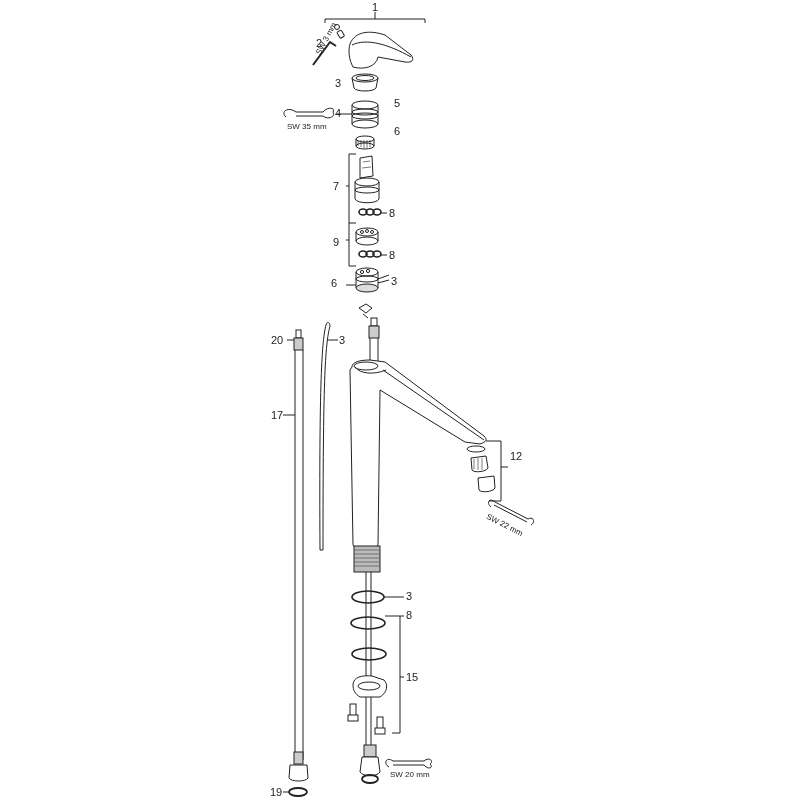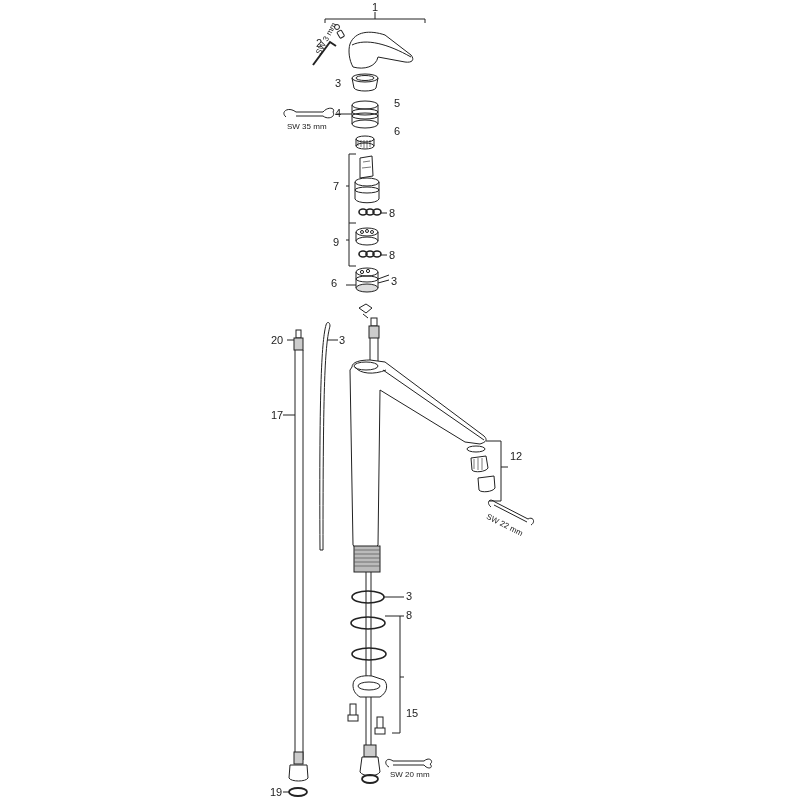--- a/index.html
+++ b/index.html
@@ -197,20 +197,20 @@
 <span class="lbl" style="left:333px;top:237px">9</span>
 <span class="lbl" style="left:389px;top:250px">8</span>
 <span class="lbl" style="left:331px;top:278px">6</span>
 <span class="lbl" style="left:391px;top:276px">3</span>
 <span class="lbl" style="left:339px;top:335px">3</span>
 <span class="lbl" style="left:271px;top:335px">20</span>
 <span class="lbl" style="left:271px;top:410px">17</span>
 <span class="lbl" style="left:510px;top:451px">12</span>
 <span class="lbl" style="left:406px;top:591px">3</span>
 <span class="lbl" style="left:406px;top:610px">8</span>
-<span class="lbl" style="left:406px;top:708px">15</span>
+<span class="lbl" style="left:406px;top:672px">15</span>
 <span class="lbl" style="left:270px;top:787px">19</span>
 
 <span class="sw" style="left:314px;top:52px;transform:rotate(-62deg);transform-origin:left top">SW 3 mm</span>
 <span class="sw" style="left:287px;top:122px">SW 35 mm</span>
 <span class="sw" style="left:489px;top:512px;transform:rotate(27deg);transform-origin:left top">SW 22 mm</span>
 <span class="sw" style="left:390px;top:770px">SW 20 mm</span>
 </div>
 
 </body></html>

